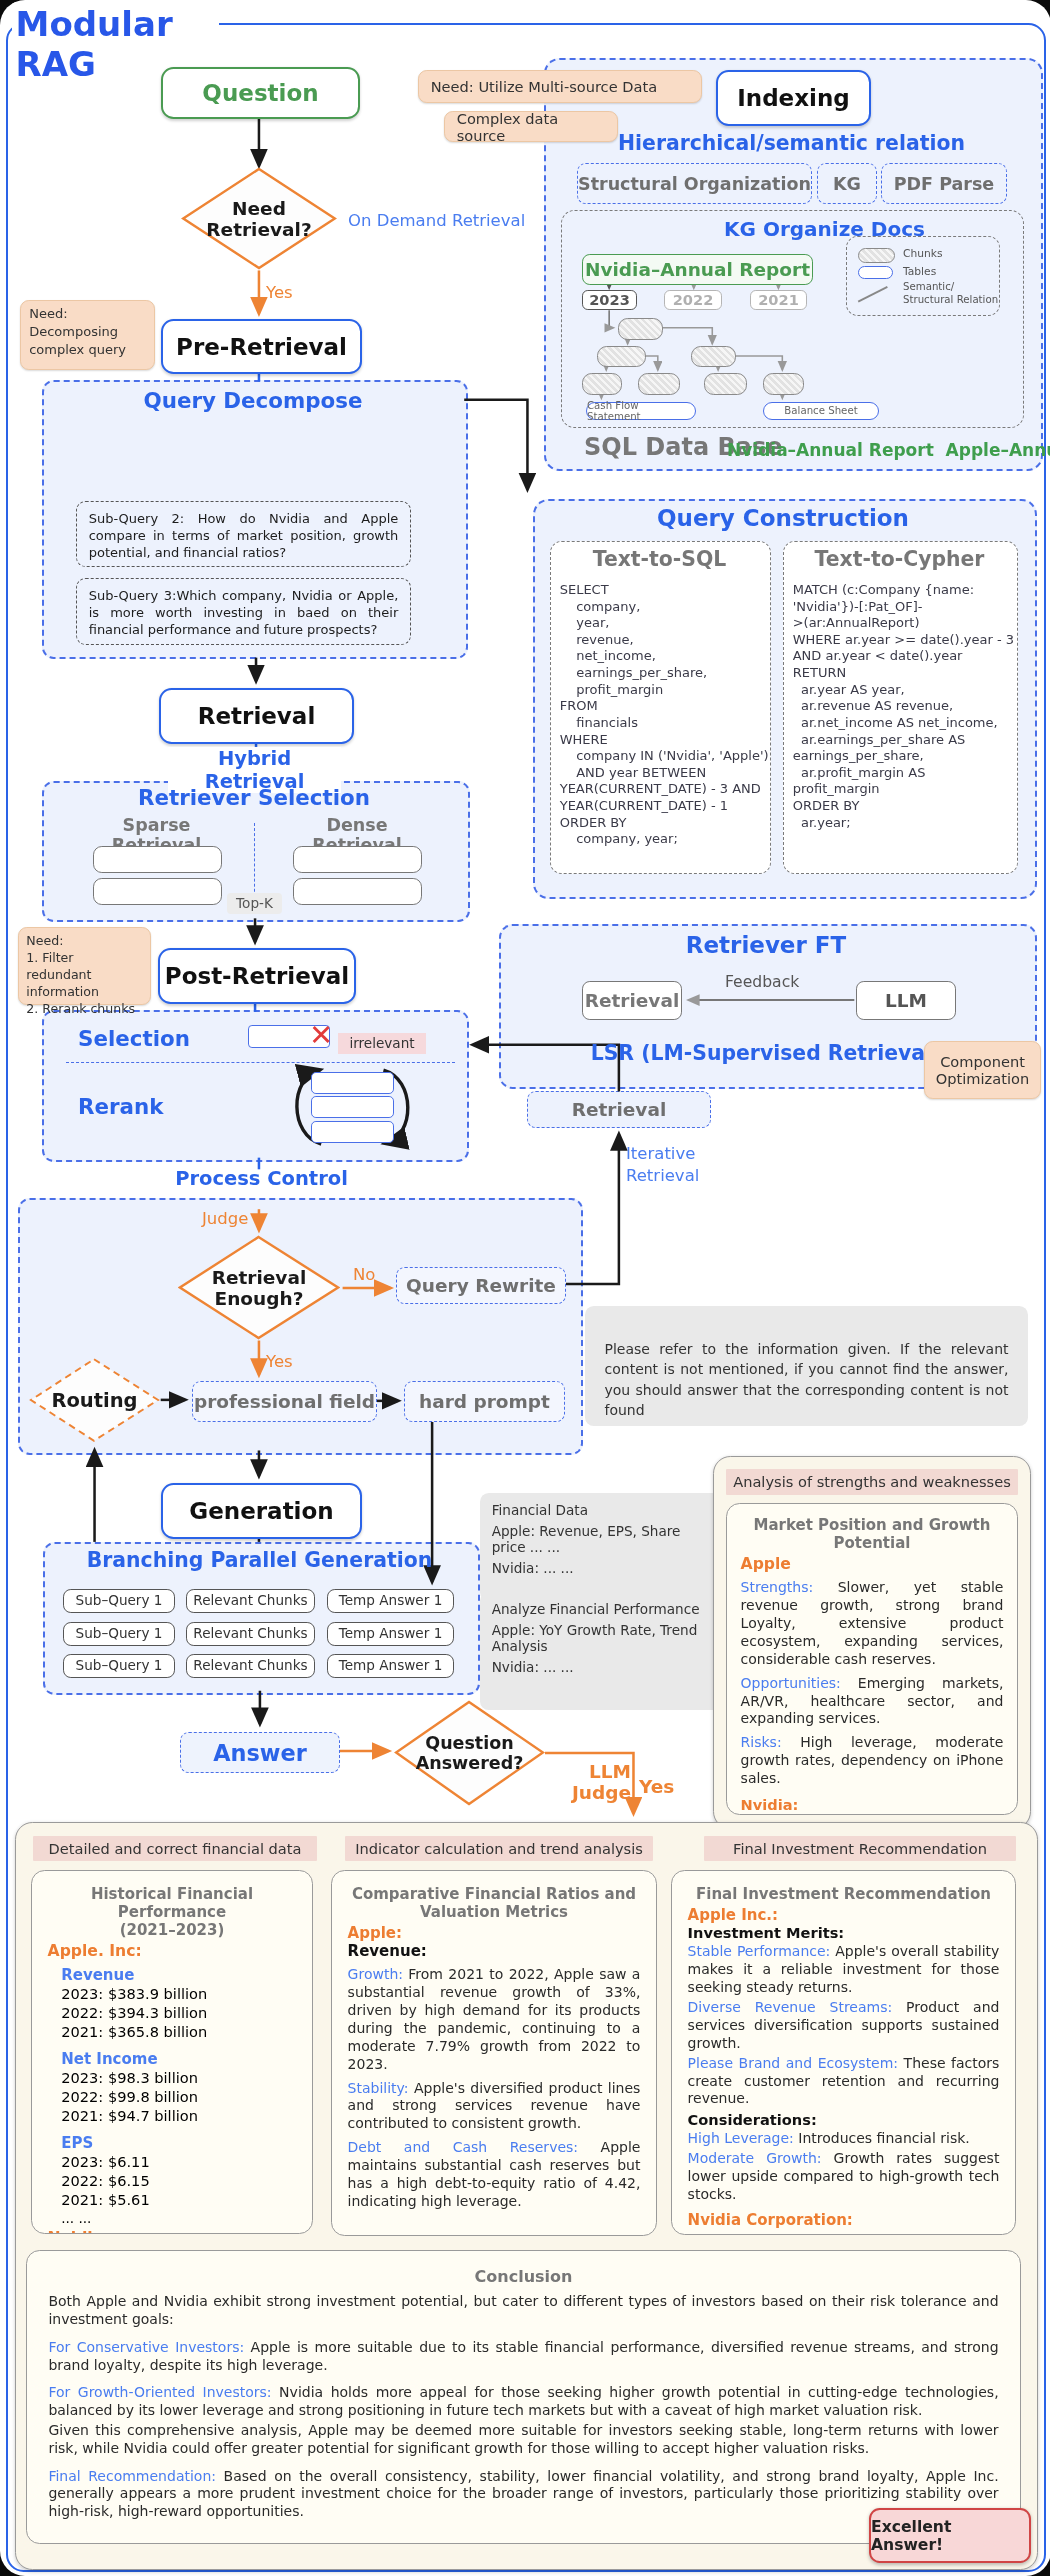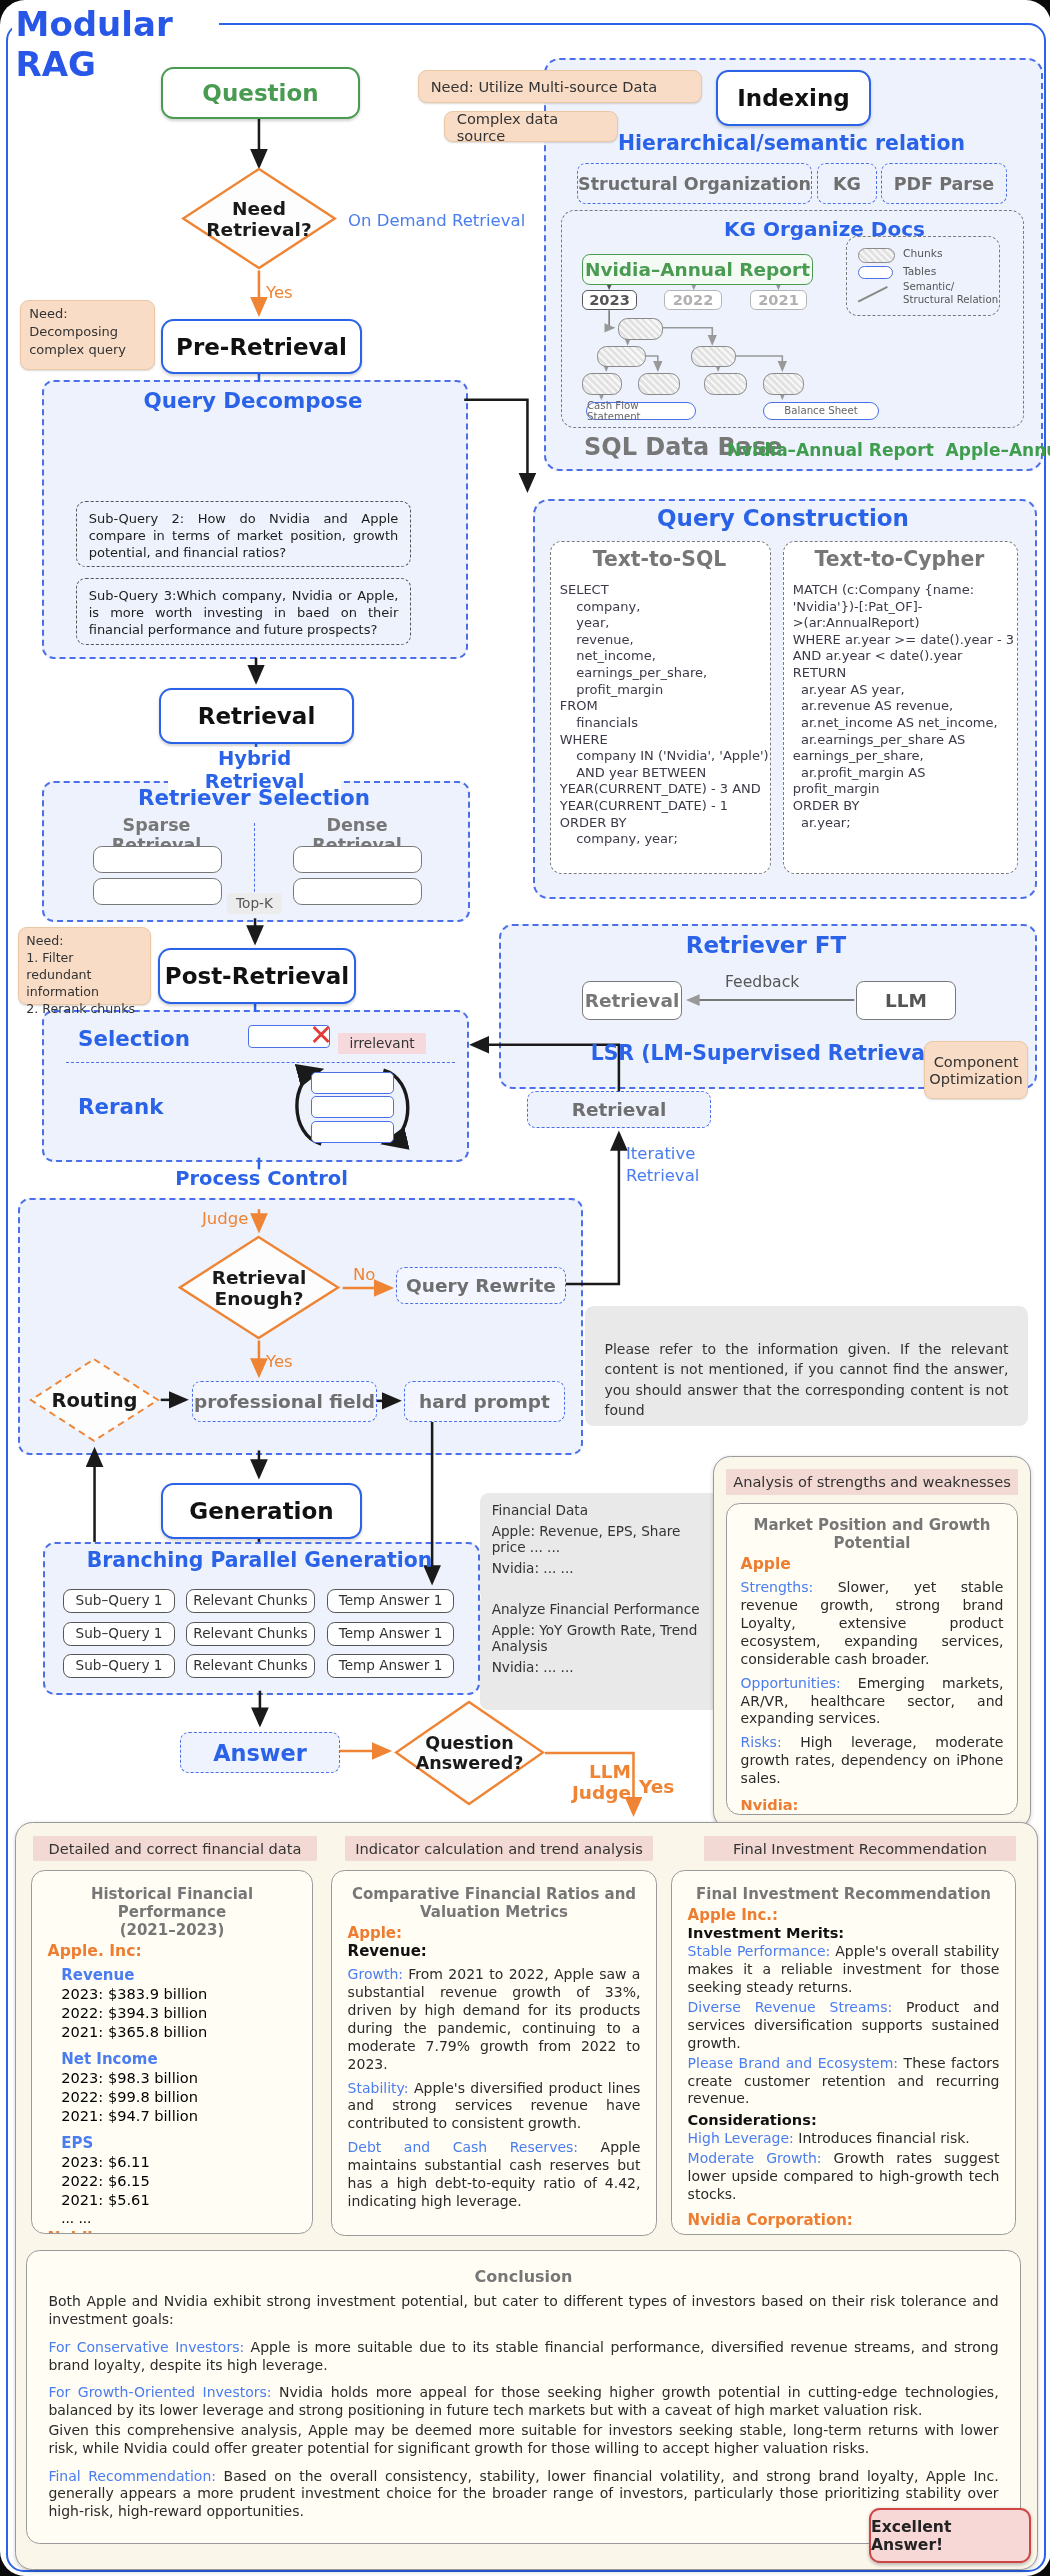--- a/index.html
+++ b/index.html
@@ -78,21 +78,21 @@
     <div style="margin-top:4.9px;">Nvidia: ... ...</div>
   </div>
 
   <div class="gbox" style="left:585px;top:1306px;width:443px;height:120px;padding:33px 19.5px 0 19.5px;font-size:14px;line-height:1.45;text-align:justify;box-sizing:border-box;"><span>Please refer to the information given. If the relevant content is not mentioned, if you cannot find the answer, you should answer that the corresponding content is not found</span></div>
 
   <div class="cream" style="left:713px;top:1456px;width:316px;height:371px;"></div>
   <div class="pinklab" style="left:726px;top:1469px;width:292px;height:26px;line-height:26px;font-size:14.6px;">Analysis of strengths and weaknesses</div>
   <div class="white-inner content" style="left:726px;top:1503px;width:292px;height:312px;padding:5.8px 13.6px;box-sizing:border-box;">
     <div class="h">Market Position and Growth Potential</div>
     <div class="orange" style="font-weight:bold;font-size:15.6px;margin:3.9px 0;">Apple</div>
-    <p><span class="blue">Strengths:</span><span> Slower, yet stable revenue growth, strong brand Loyalty, extensive product ecosystem, expanding services, considerable cash broader.</span></p>
+    <p><span class="blue">Strengths:</span><span> Slower, yet stable revenue growth, strong brand Loyalty, extensive product ecosystem, expanding services, considerable cash reserves.</span></p>
     <p><span class="blue">Opportunities:</span><span> Emerging markets, AR/VR, healthcare sector, and expanding services.</span></p>
     <p><span class="blue">Risks:</span><span> High leverage, moderate growth rates, dependency on iPhone sales.</span></p>
     <div class="orange" style="font-weight:bold;font-size:14.6px;margin-top:7.8px;">Nvidia:</div>
 
   </div>
 
   <div class="cream" style="left:14.6px;top:1822px;width:1021px;height:746px;"></div>
   <div class="pinklab" style="left:33px;top:1836px;width:284px;height:25px;line-height:25px;font-size:14.6px;">Detailed and correct financial data</div>
   <div class="pinklab" style="left:345px;top:1836px;width:308px;height:25px;line-height:25px;font-size:14.6px;">Indicator calculation and trend analysis</div>
   <div class="pinklab" style="left:704px;top:1836px;width:312px;height:25px;line-height:25px;font-size:14.6px;">Final Investment Recommendation</div>
@@ -398,17 +398,17 @@
   ar.profit_margin AS
 profit_margin
 ORDER BY
   ar.year;</div>
 
   <div class="panel-title" style="left:499px;top:932px;width:534px;font-size:23px;">Retriever FT</div>
   <div class="pill" style="left:582px;top:981px;width:100px;height:39px;border-width:1.9px;border-radius:7.8px;display:flex;align-items:center;justify-content:center;color:#777;font-weight:bold;font-size:18.5px;box-sizing:border-box;">Retrieval</div>
   <div class="pill" style="left:856px;top:981px;width:100px;height:39px;border-width:1.9px;border-radius:7.8px;display:flex;align-items:center;justify-content:center;color:#555;font-weight:bold;font-size:18.5px;box-sizing:border-box;">LLM</div>
   <div class="abs" style="left:725px;top:973px;font-size:15.6px;color:#555;">Feedback</div>
   <div class="panel-title" style="left:499px;top:1041px;width:534px;font-size:20.4px;">LSR (LM-Supervised Retrieval)</div>
-  <div class="note pre" style="left:924px;top:1041px;width:104px;height:58px;font-size:14.6px;display:flex;align-items:center;justify-content:center;text-align:center;box-sizing:border-box;">Component
+  <div class="note pre" style="left:924px;top:1041px;width:117px;height:58px;font-size:14.6px;display:flex;align-items:center;justify-content:center;text-align:center;box-sizing:border-box;">Component
 Optimization</div>
 
 </div>
 
 
 </body></html>

